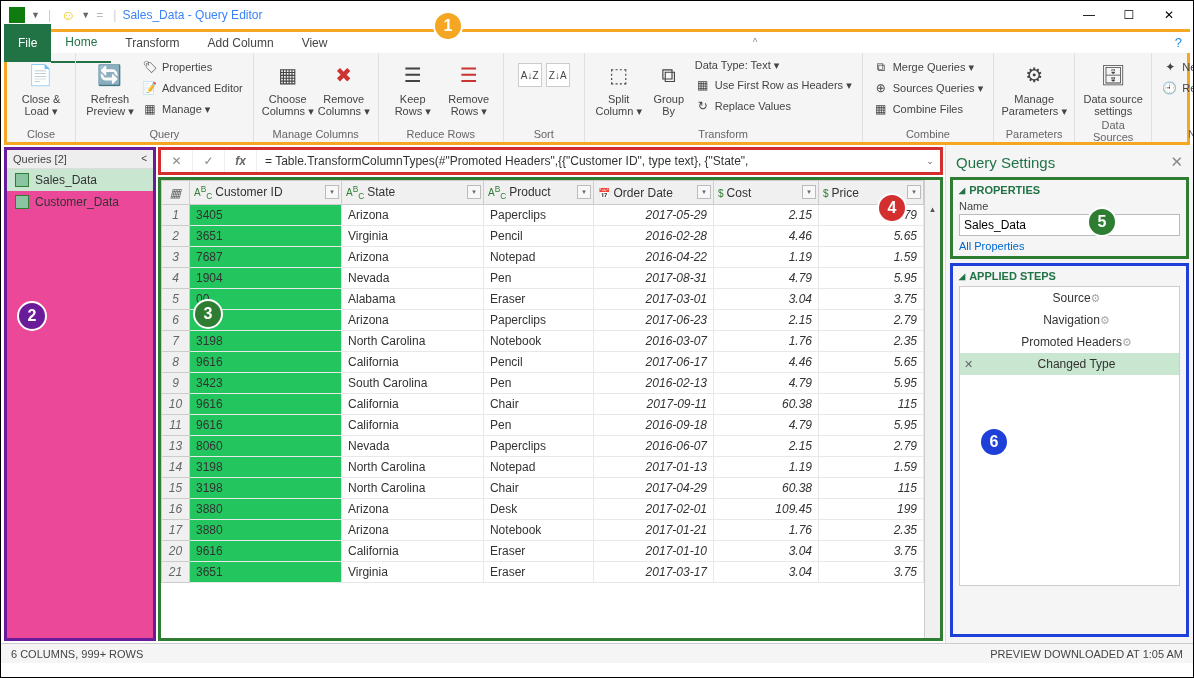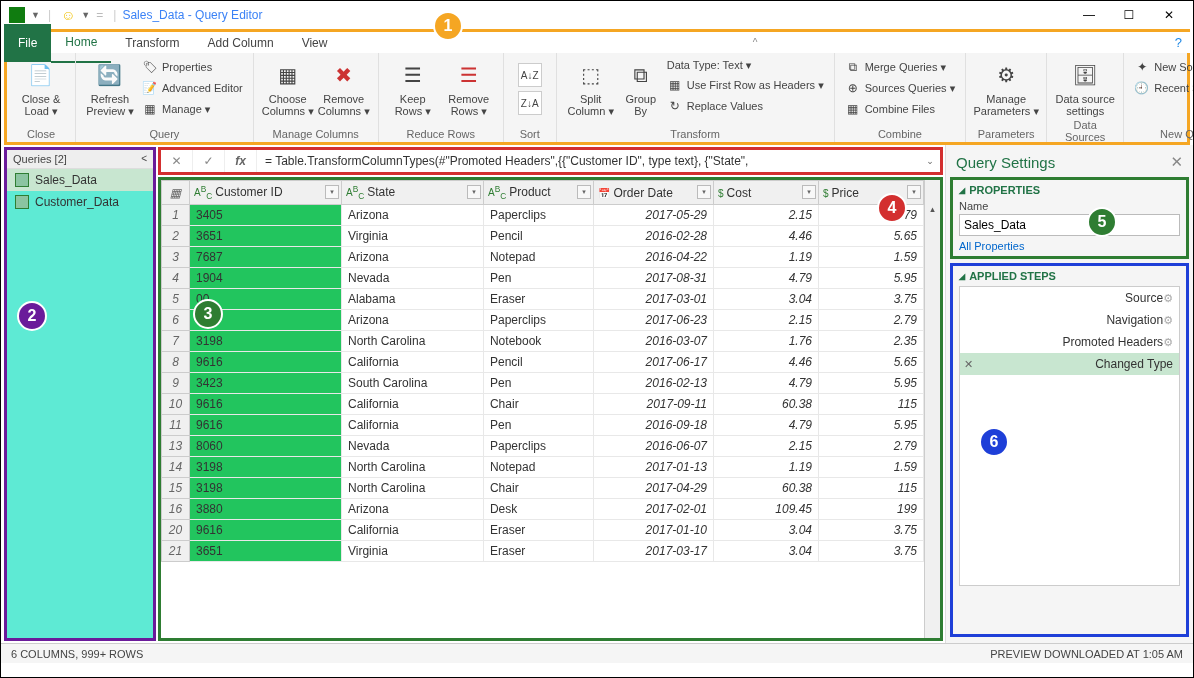--- a/index.html
+++ b/index.html
@@ -27,26 +27,26 @@
 .ribbon { height: 92px; background: #f5f5f5; border-top: 1px solid #e0e0e0; border-bottom: 1px solid #d0d0d0; display: flex; }
 .ribbon-annot { border: 3px solid #f5a623; border-top: none; }
 .rgroup { display: flex; flex-direction: column; border-right: 1px solid #e0e0e0; padding: 2px 6px 0; }
 .rgroup-body { flex: 1; display: flex; align-items: flex-start; }
 .rgroup-label { text-align: center; color: #666; font-size: 11px; padding: 2px 0; }
 .rbtn-large { display: flex; flex-direction: column; align-items: center; justify-content: flex-start; width: 56px; padding-top: 4px; font-size: 11px; color: #444; text-align: center; position: relative; }
 .rbtn-large .ricon { width: 32px; height: 32px; margin-bottom: 2px; display: flex; align-items: center; justify-content: center; font-size: 20px; }
 .rbtn-small { display: flex; align-items: center; padding: 2px 4px; font-size: 11px; color: #444; white-space: nowrap; }
 .rbtn-small .ricon-s { width: 16px; height: 16px; margin-right: 4px; display: inline-flex; align-items: center; justify-content: center; font-size: 12px; }
 .rcol { display: flex; flex-direction: column; gap: 1px; padding-top: 2px; }
-.sort-col { display: flex; flex-direction: column; gap: 4px; padding: 8px 8px 0; }
+.sort-col { display: flex; flex-direction: row; gap: 4px; padding: 8px 8px 0; }
 .sort-btn { width: 24px; height: 24px; border: 1px solid #ccc; display: flex; align-items: center; justify-content: center; font-size: 10px; color: #444; background: #fff; }
 
 
 .main { display: flex; height: 498px; }
-.queries-panel { width: 152px; border: 3px solid #6a1b9a; margin: 2px 0 2px 3px; background: #5eead4; display: flex; flex-direction: column; }
+.queries-panel { width: 152px; border: 3px solid #6a1b9a; margin: 2px 0 2px 3px; background: #ec4899; display: flex; flex-direction: column; }
 .queries-hdr { background: #eee; padding: 3px 6px; font-size: 11px; color: #444; display: flex; justify-content: space-between; border-bottom: 1px solid #ddd; }
 .query-item { padding: 4px 6px 4px 8px; display: flex; align-items: center; gap: 6px; font-size: 12px; color: #333; }
 .query-item.sel { background: #c8e6d0; }
 .query-icon { width: 14px; height: 14px; background: #8bc4a1; border: 1px solid #2e7d32; }
 
 .center-area { flex: 1; display: flex; flex-direction: column; margin: 2px; }
 .formula-bar { height: 28px; border: 3px solid #d32f2f; display: flex; align-items: center; background: #fff; margin-bottom: 2px; }
 .fbar-btn { width: 32px; height: 100%; display: flex; align-items: center; justify-content: center; color: #888; border-right: 1px solid #eee; }
 .fbar-fx { font-style: italic; font-weight: bold; color: #666; }
 .fbar-input { flex: 1; padding: 0 8px; color: #333; font-size: 12px; white-space: nowrap; overflow: hidden; }
@@ -68,21 +68,21 @@
 .settings-panel { width: 248px; background: #f5f5f5; border-left: 1px solid #ddd; display: flex; flex-direction: column; padding: 4px; }
 .settings-title { font-size: 15px; color: #217346; padding: 4px 6px; display: flex; justify-content: space-between; align-items: center; }
 .prop-box { border: 3px solid #2e7d32; padding: 4px 6px; margin: 2px 0; }
 .sec-hdr { color: #217346; font-weight: bold; font-size: 11px; display: flex; align-items: center; gap: 4px; }
 .sec-hdr .tri { font-size: 8px; }
 .prop-label { font-size: 11px; color: #444; margin: 4px 0 2px; }
 .prop-input { width: 100%; border: 1px solid #bbb; padding: 3px 4px; font-size: 12px; background: #fff; }
 .prop-link { color: #0066cc; font-size: 11px; margin-top: 4px; display: block; }
 .steps-box { border: 3px solid #1e3fd8; padding: 4px 6px; margin: 2px 0; flex: 1; }
 .steps-list { background: #fff; border: 1px solid #ccc; margin-top: 4px; min-height: 300px; }
-.step-item { padding: 4px 6px 4px 20px; font-size: 12px; color: #333; display: flex; align-items: center; justify-content: flex-end; position: relative; }
+.step-item { padding: 4px 6px 4px 20px; font-size: 12px; color: #333; display: flex; align-items: center; justify-content: center; position: relative; }
 .step-item.sel { background: #c8e6d0; }
 .step-gear { color: #aaa; font-size: 11px; }
 .step-x { position: absolute; left: 4px; color: #666; font-size: 11px; }
 
 .statusbar { height: 20px; background: #f5f5f5; border-top: 1px solid #ccc; display: flex; align-items: center; justify-content: space-between; padding: 0 10px; font-size: 11px; color: #444; }
 
 
 .callout { position: absolute; width: 30px; height: 30px; border-radius: 50%; color: #fff; display: flex; align-items: center; justify-content: center; font-size: 16px; font-weight: bold; z-index: 100; border: 2px solid #fff; }
 .c1 { background: #f5a623; left: 432px; top: 10px; }
 .c2 { background: #6a1b9a; left: 16px; top: 300px; }
@@ -445,20 +445,29 @@
               <tr>
                 <td class="rownum">16</td>
                 <td class="col-id">3880</td>
                 <td>Arizona</td>
                 <td>Desk</td>
                 <td class="col-date">2017-02-01</td>
                 <td class="col-num">109.45</td>
                 <td class="col-num">199</td>
               </tr>
               <tr>
+                <td class="rownum">17</td>
+                <td class="col-id">3880</td>
+                <td>Arizona</td>
+                <td>Notebook</td>
+                <td class="col-date">2017-01-21</td>
+                <td class="col-num">1.76</td>
+                <td class="col-num">2.35</td>
+              </tr>
+              <tr>
                 <td class="rownum">20</td>
                 <td class="col-id">9616</td>
                 <td>California</td>
                 <td>Eraser</td>
                 <td class="col-date">2017-01-10</td>
                 <td class="col-num">3.04</td>
                 <td class="col-num">3.75</td>
               </tr>
               <tr>
                 <td class="rownum">21</td>

